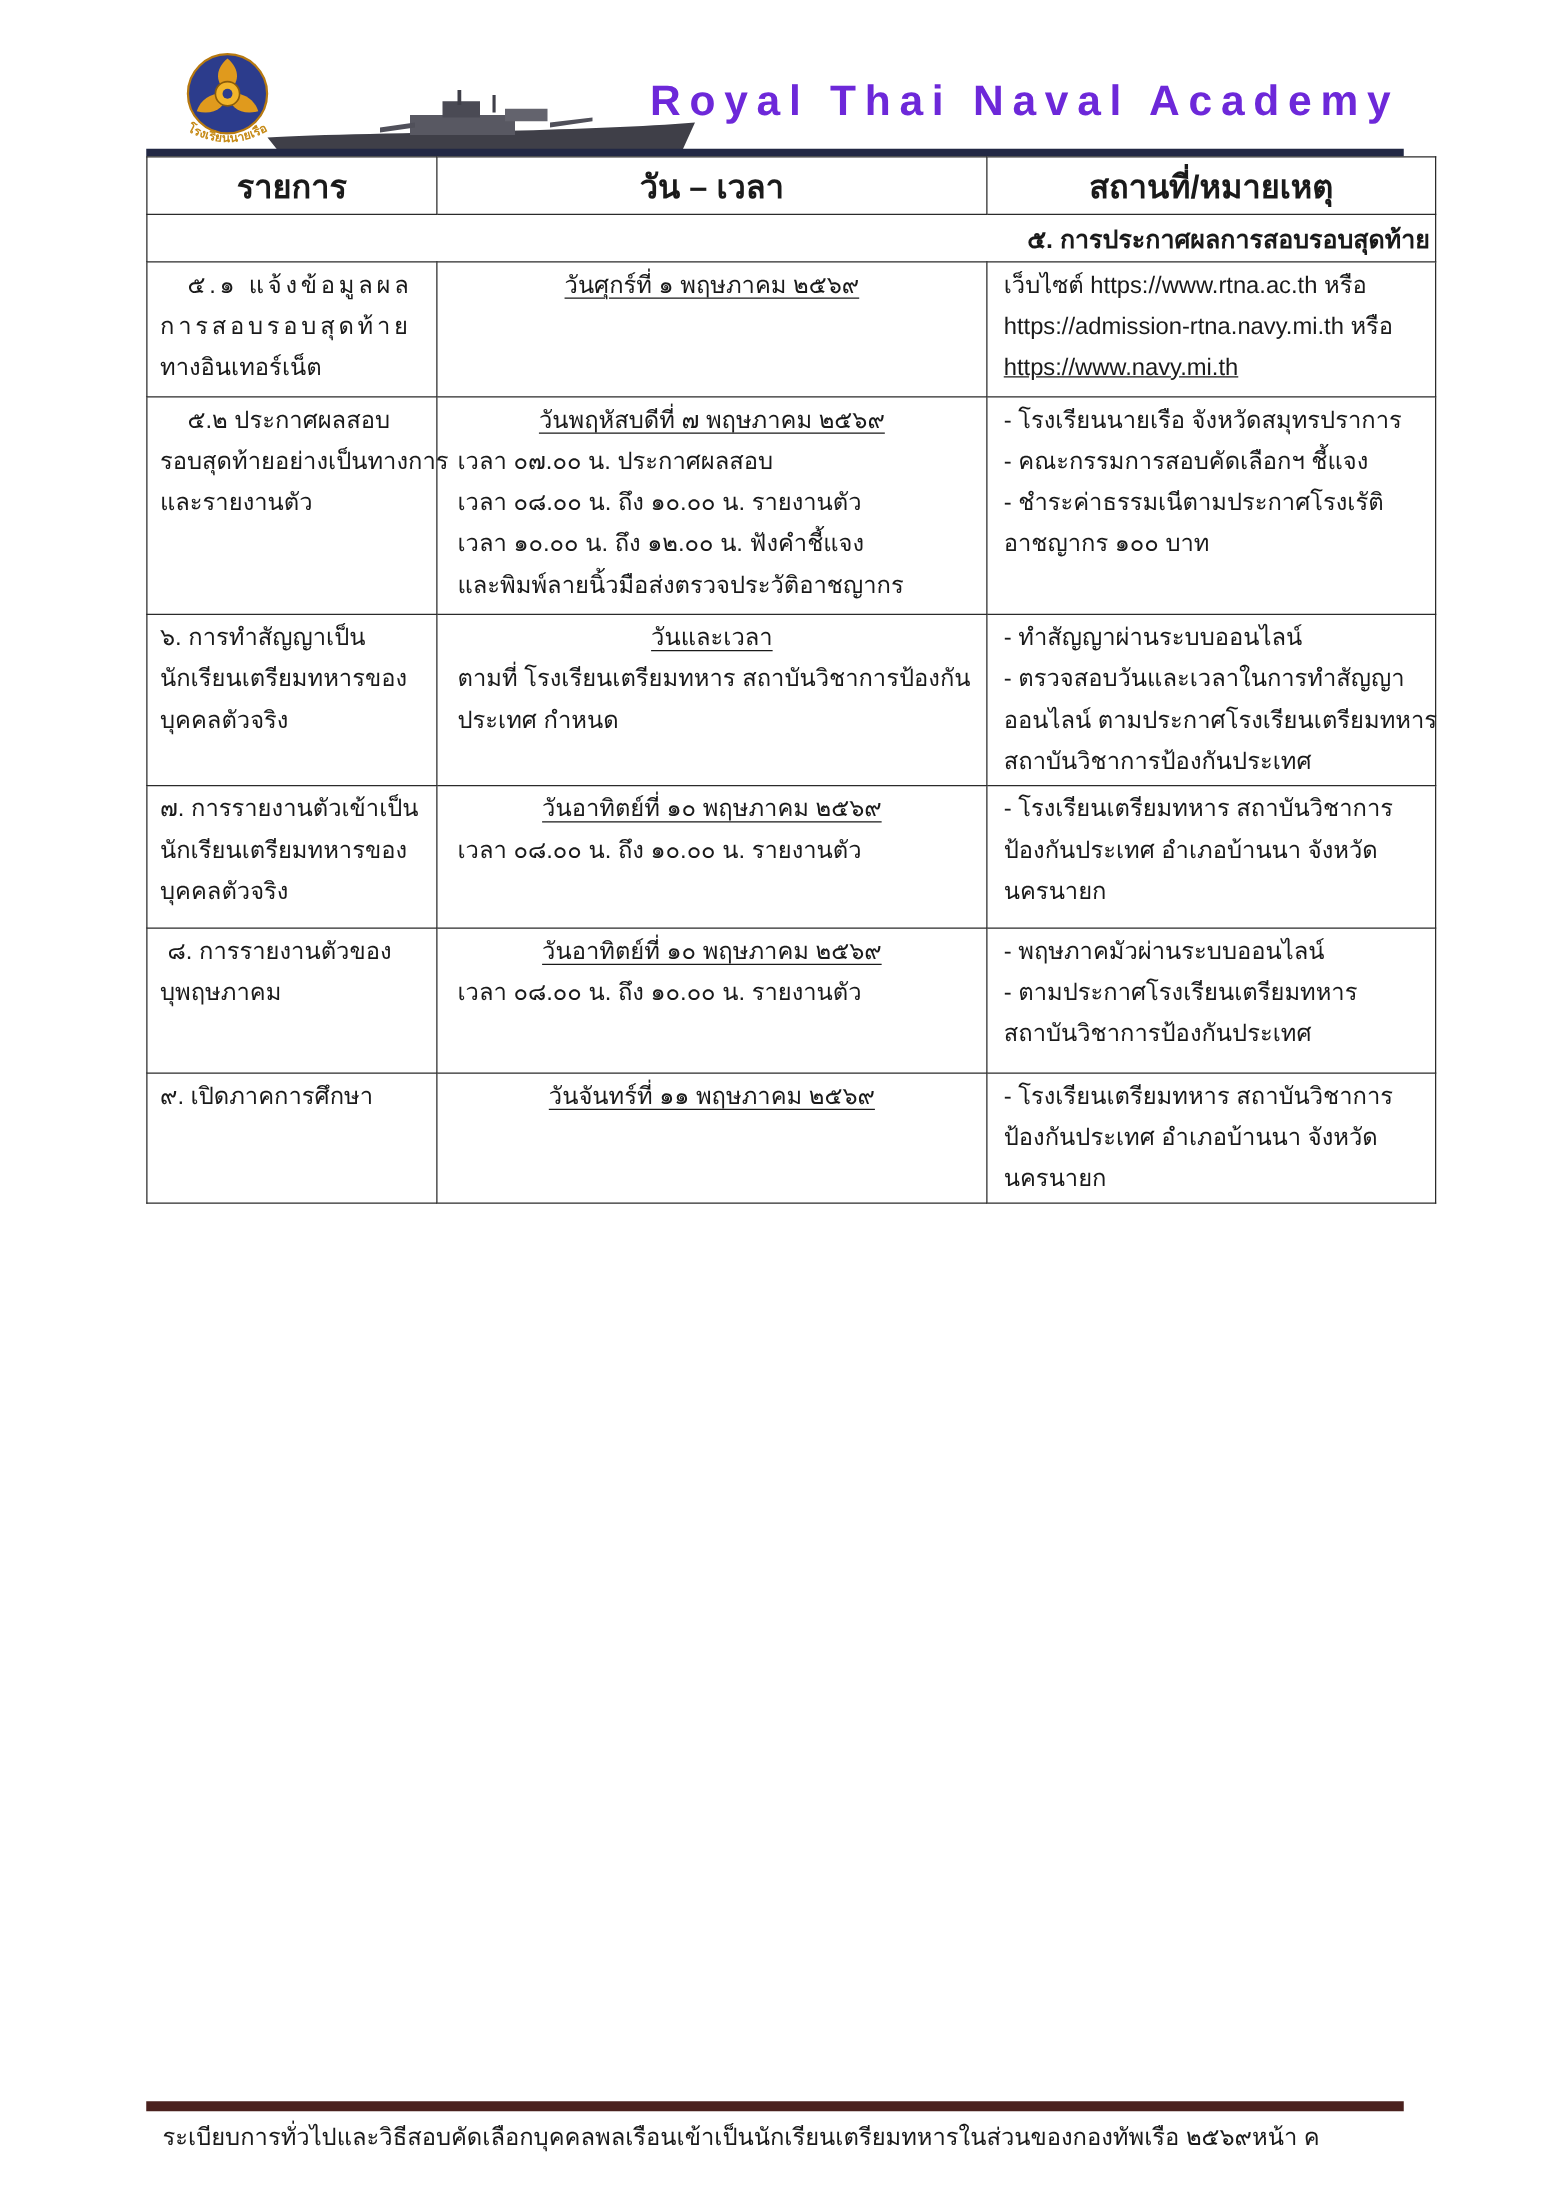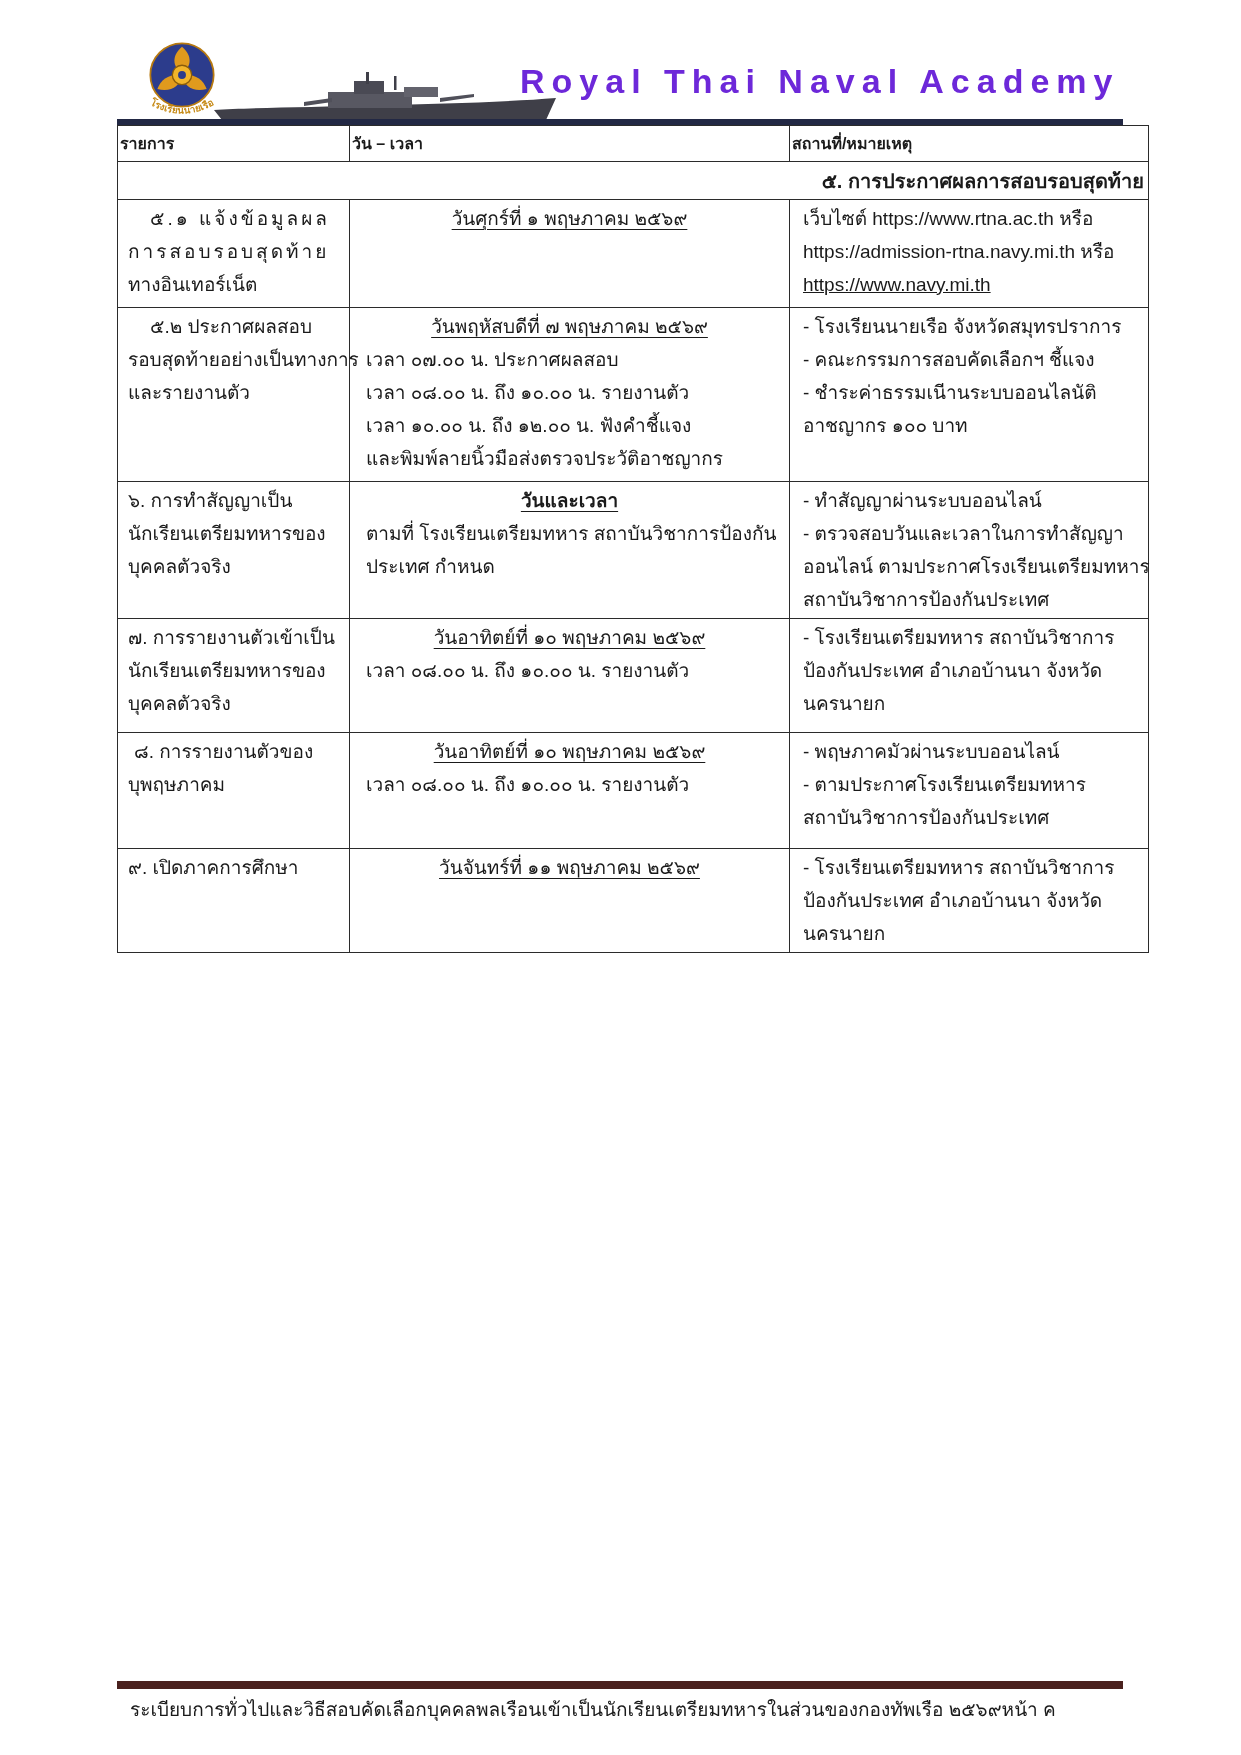--- a/index.html
+++ b/index.html
@@ -18,29 +18,29 @@
   
   table.sched{
     position:absolute;left:117px;top:125px;width:1031px;
     border-collapse:collapse;table-layout:fixed;
   }
   table.sched td,table.sched th{
     border:1.5px solid #2b2b2b;vertical-align:top;padding:2px 4px;
     font-size:19px;font-weight:normal;
   }
   table.sched tr.hdr{height:36px;}
-  table.sched tr.hdr th{font-size:16px;font-weight:bold;text-align:left;vertical-align:middle;padding:2px;}
+  table.sched tr.hdr th{font-size:26px;font-weight:bold;text-align:center;vertical-align:middle;padding:2px;}
   table.sched tr.section{height:34px;text-align:right;}
   table.sched tr.section td{font-size:20px;font-weight:bold;padding:3px 4px 2px 8px;vertical-align:middle;}
   .r0{height:108px}.r1{height:174px}.r2{height:134px}.r3{height:114px}.r4{height:116px}.r5{height:94px}
   td.bold{font-weight:bold;font-size:19.5px;}
   .ln{line-height:33px;white-space:nowrap;}
   .ln.c{text-align:center;padding-left:0;}
   .ln.u{text-decoration:underline;text-underline-offset:4px;text-decoration-thickness:1px;}
-  .ln.b{font-weight:bold;}
+  .ln.b{font-weight:normal;}
   .ln.sp{letter-spacing:3px;}
   
   .footbar{position:absolute;left:117px;top:1681px;width:1006px;height:8px;background:#4a211e;}
   .footline{
     position:absolute;left:130px;top:1694px;width:998px;
     display:flex;justify-content:flex-start;font-size:19px;white-space:nowrap;
   }
 </style>
 </head>
 <body>
@@ -120,21 +120,21 @@
           <td>
             <div class="ln c u">วันพฤหัสบดีที่ ๗ พฤษภาคม ๒๕๖๙</div>
             <div class="ln" style="padding-left: 12px;">เวลา ๐๗.๐๐ น. ประกาศผลสอบ</div>
             <div class="ln" style="padding-left: 12px;">เวลา ๐๘.๐๐ น. ถึง ๑๐.๐๐ น. รายงานตัว</div>
             <div class="ln" style="padding-left: 12px;">เวลา ๑๐.๐๐ น. ถึง ๑๒.๐๐ น. ฟังคำชี้แจง</div>
             <div class="ln" style="padding-left: 12px;">และพิมพ์ลายนิ้วมือส่งตรวจประวัติอาชญากร</div>
           </td>
           <td>
             <div class="ln" style="padding-left: 9px;">- โรงเรียนนายเรือ จังหวัดสมุทรปราการ</div>
             <div class="ln" style="padding-left: 9px;">- คณะกรรมการสอบคัดเลือกฯ ชี้แจง</div>
-            <div class="ln" style="padding-left: 9px;">- ชำระค่าธรรมเนีานระบบออนไลนัติ</div>
+            <div class="ln" style="padding-left: 9px;">- ชำระค่าธรรมเนีตามประกาศโรงเรัติ</div>
             <div class="ln" style="padding-left: 9px;">อาชญากร ๑๐๐ บาท</div>
           </td>
         </tr>
         <tr class="r2">
           <td class="bold">
             <div class="ln" style="padding-left: 6px;">๖. การทำสัญญาเป็น</div>
             <div class="ln" style="padding-left: 6px;">นักเรียนเตรียมทหารของ</div>
             <div class="ln" style="padding-left: 6px;">บุคคลตัวจริง</div>
           </td>
           <td>

